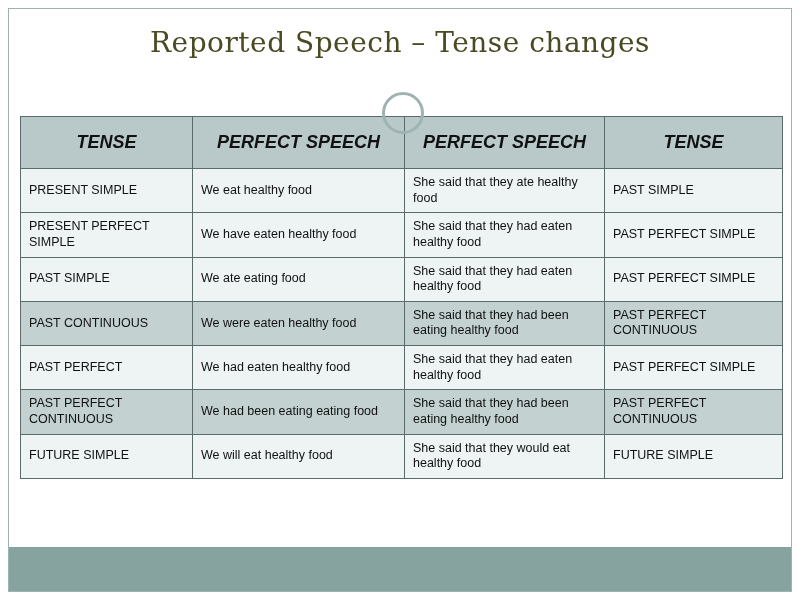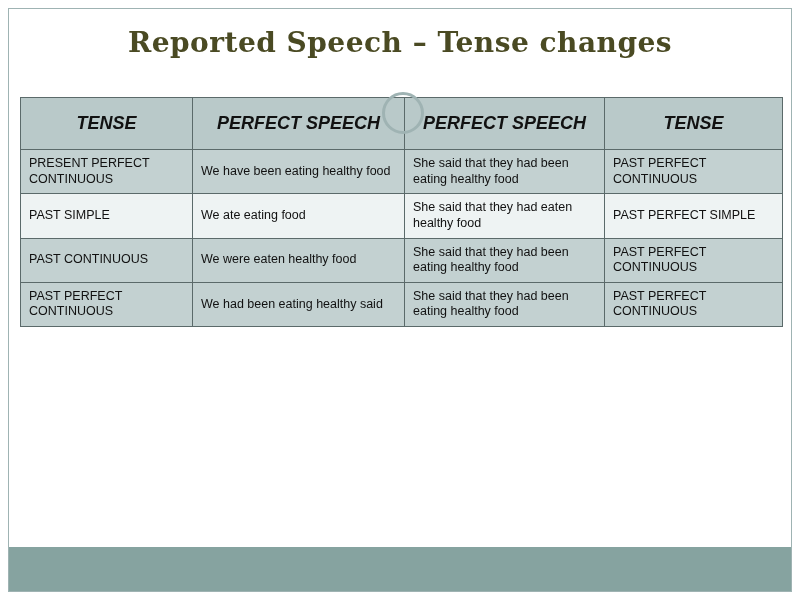--- a/index.html
+++ b/index.html
@@ -39,39 +39,39 @@
     background: #86a3a0;
   }
   .title {
     position: absolute;
     left: 0;
     right: 0;
     top: 26px;
     text-align: center;
     font-family: "DejaVu Serif", serif;
     font-size: 28px;
-    font-weight: bold;
+    font-weight: normal;
     color: #4a4a23;
     letter-spacing: 0.5px;
   }
   .deco-circle {
     position: absolute;
     left: 382px;
     top: 92px;
     width: 36px;
     height: 36px;
     border: 3px solid #9fb3b3;
     border-radius: 50%;
     background: transparent;
     z-index: 5;
   }
   table.tense-table {
     position: absolute;
     left: 20px;
-    top: 97px;
+    top: 116px;
     width: 762px;
     border-collapse: collapse;
     table-layout: fixed;
     z-index: 3;
   }
   table.tense-table th,
   table.tense-table td {
     border: 1px solid #5b6a6a;
     vertical-align: middle;
     box-sizing: border-box;
@@ -122,41 +122,59 @@
     </colgroup>
     <thead>
       <tr>
         <th>TENSE</th>
         <th>PERFECT SPEECH</th>
         <th>PERFECT SPEECH</th>
         <th>TENSE</th>
       </tr>
     </thead>
     <tbody>
-      <tr class="row-dark">
-        <td>PRESENT PERFECT CONTINUOUS</td>
-        <td>We have been eating healthy food</td>
-        <td>She said that they had been eating  healthy food</td>
-        <td>PAST PERFECT CONTINUOUS</td>
+      <tr class="row-light">
+        <td>PRESENT SIMPLE</td>
+        <td>We eat healthy food</td>
+        <td>She said that they ate healthy food</td>
+        <td>PAST SIMPLE</td>
+      </tr>
+      <tr class="row-light">
+        <td>PRESENT PERFECT SIMPLE</td>
+        <td>We have eaten healthy food</td>
+        <td>She said that they had eaten healthy food</td>
+        <td>PAST PERFECT SIMPLE</td>
       </tr>
       <tr class="row-light">
         <td>PAST SIMPLE</td>
         <td>We ate eating food</td>
         <td>She said that they had eaten healthy food</td>
         <td>PAST PERFECT SIMPLE</td>
       </tr>
       <tr class="row-dark">
         <td>PAST CONTINUOUS</td>
         <td>We were eaten healthy food</td>
         <td>She said that they had been eating healthy food</td>
         <td>PAST PERFECT CONTINUOUS</td>
       </tr>
+      <tr class="row-light">
+        <td>PAST PERFECT</td>
+        <td>We had eaten healthy food</td>
+        <td>She said that they had eaten healthy food</td>
+        <td>PAST PERFECT SIMPLE</td>
+      </tr>
       <tr class="row-dark">
         <td>PAST PERFECT CONTINUOUS</td>
-        <td>We had been eating healthy said</td>
+        <td>We had been eating eating food</td>
         <td>She said that they had been eating  healthy food</td>
         <td>PAST PERFECT CONTINUOUS</td>
+      </tr>
+      <tr class="row-light">
+        <td>FUTURE SIMPLE</td>
+        <td>We will eat healthy food</td>
+        <td>She said that they would eat healthy food</td>
+        <td>FUTURE SIMPLE</td>
       </tr>
     </tbody>
   </table>
 
   <div class="footer-band"></div>
 </div>
 
 </body></html>

